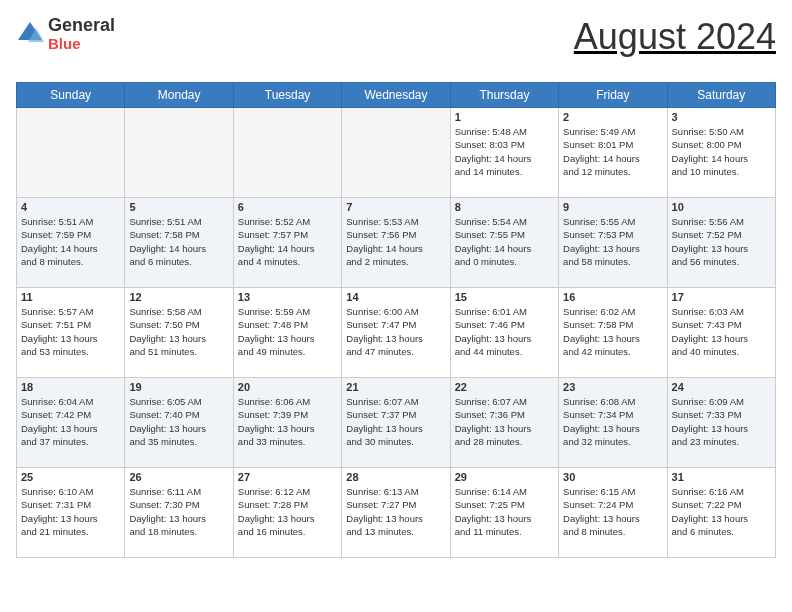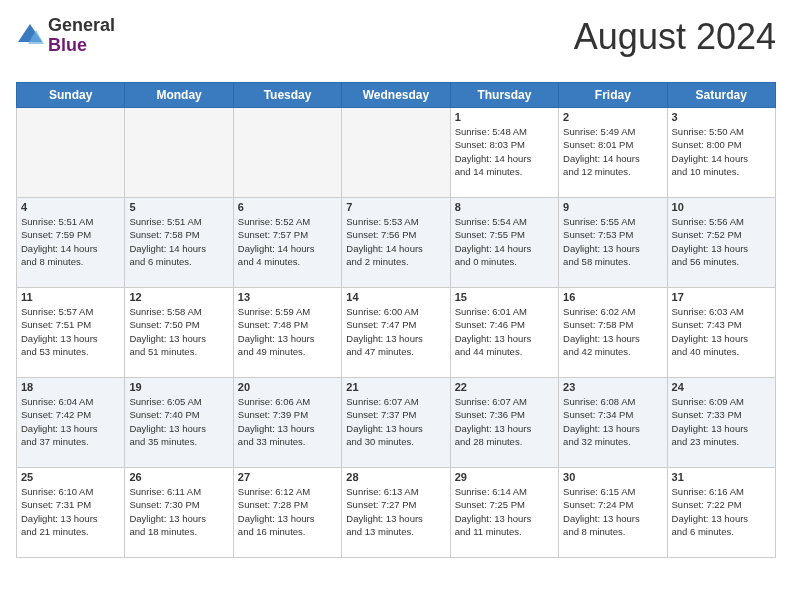--- a/index.html
+++ b/index.html
@@ -25,50 +25,51 @@
       display: flex;
       flex-direction: column;
       line-height: 1.1;
     }
     .logo-general {
       font-size: 18px;
       font-weight: bold;
       color: #333;
     }
     .logo-blue {
-      font-size: 18px;
+      font-size: 15px;
       font-weight: bold;
-      color: #701a75;
+      color: #ef4444;
     }
     .logo-icon {
       width: 28px;
       height: 28px;
     }
     .title-area {
       text-align: center;
+      text-decoration: underline;
     }
     .month-year {
       font-size: 36px;
       font-weight: normal;
       color: #333;
     }
     .location {
       font-size: 15px;
       color: #555;
     }
     table {
       width: 100%;
       border-collapse: collapse;
       table-layout: fixed;
     }
     .day-header {
       background: #3a7bbf;
       color: #fff;
       font-size: 12px;
-      font-weight: bold;
+      font-weight: normal;
       text-align: center;
       padding: 5px 2px;
       border: 1px solid #2a6aaf;
     }
     td {
       border: 1px solid #ccc;
       vertical-align: top;
       padding: 3px 4px;
       font-size: 9.5px;
       color: #333;

